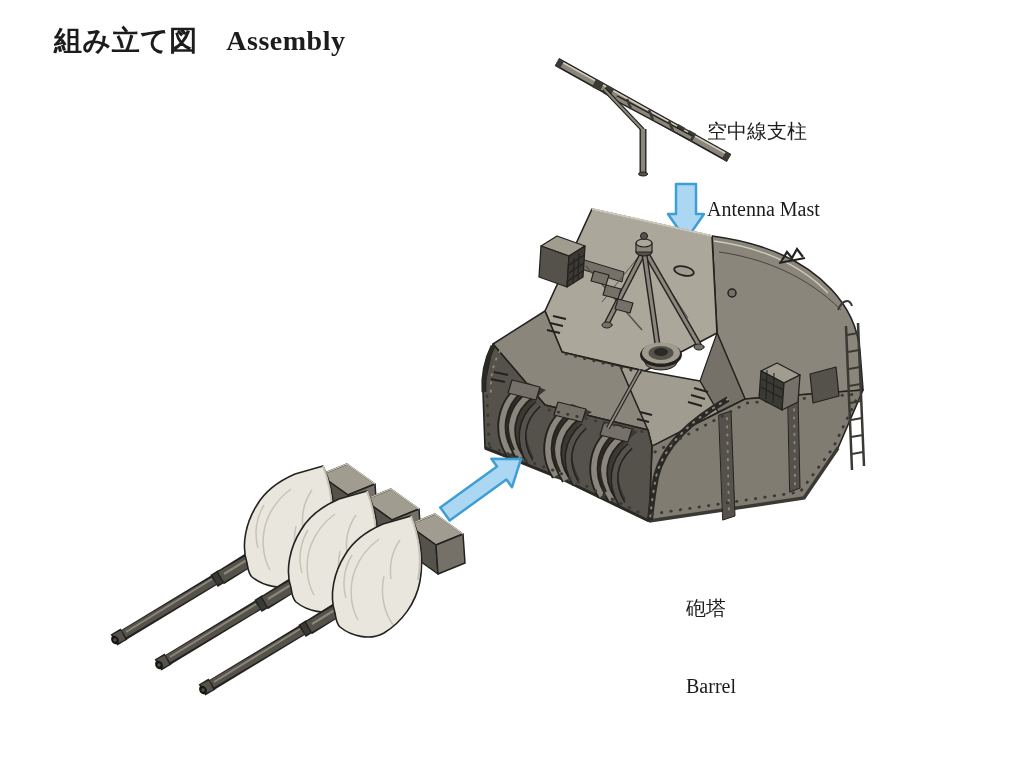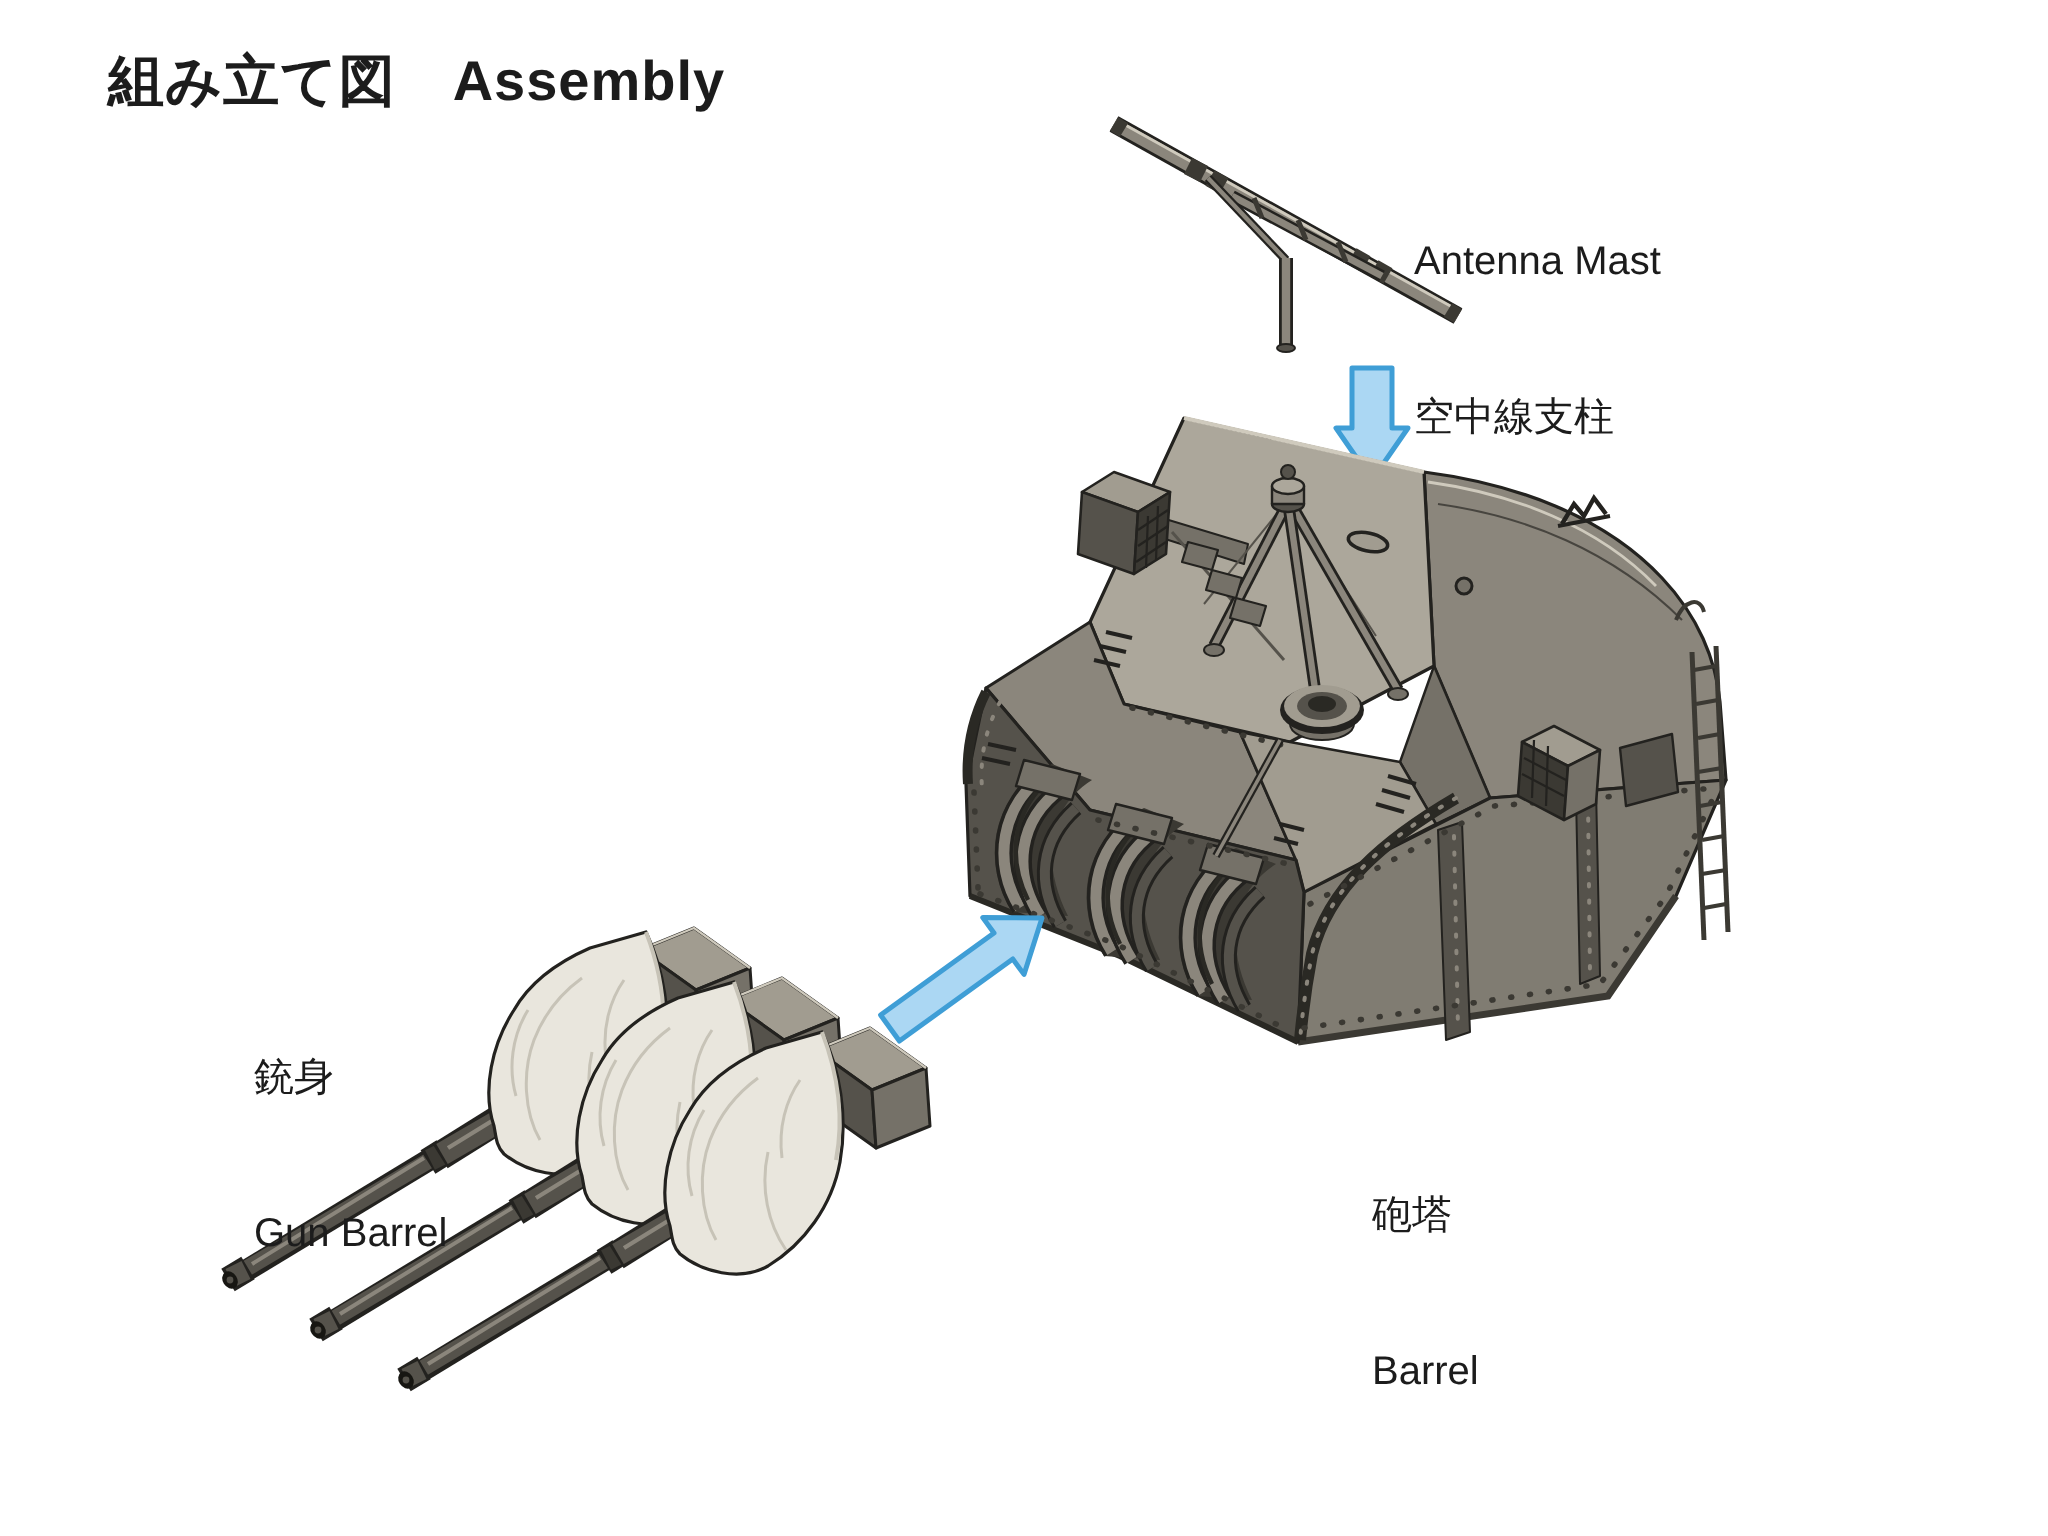--- a/index.html
+++ b/index.html
@@ -6,21 +6,21 @@
     --background:#ffffff; --text:#1c1c1c;
     --arrow-fill:#abd7f3; --arrow-stroke:#3f9ed6;
     --outline:#23221f;
     --metal-xlight:#cfcabd; --metal-light:#aca79b; --metal-midlight:#a19c90;
     --metal-mid:#8b867c; --metal:#807c72; --metal-dim:#757168;
     --metal-dark:#55524b; --metal-xdark:#3b3933; --metal-deep:#2a2924;
     --bag:#e9e6dd; --bag-shade:#c7c3b7;
   }
   html,body{margin:0;padding:0;background:#e8e8e8;}
   .slide{position:relative;width:1024px;height:768px;background:var(--background);
-    overflow:hidden;font-family:Liberation Sans, sans-serif;}
+    overflow:hidden;font-family:Liberation Serif, serif;}
   .title{position:absolute;left:54px;top:22px;font-size:28px;font-weight:bold;
     color:var(--text);letter-spacing:.5px;white-space:pre;}
   .callout{position:absolute;font-size:20px;line-height:26px;color:var(--text);white-space:pre;}
   svg{position:absolute;left:0;top:0;}
   
   .O{stroke:var(--outline);stroke-linejoin:round;stroke-linecap:round} .fL{fill:var(--metal-light)} .fML{fill:var(--metal-midlight)}
   .fM{fill:var(--metal-mid)} .fT{fill:var(--metal)} .fD{fill:var(--metal-dim)}
   .fK{fill:var(--metal-dark)} .fX{fill:var(--metal-xdark)} .fP{fill:var(--metal-deep)}
   .fBag{fill:var(--bag)} .fN{fill:none}
   .sO{stroke:var(--outline)} .sK{stroke:var(--metal-dark)} .sM{stroke:var(--metal-mid)} .sXL{stroke:var(--metal-xlight)}
@@ -263,27 +263,23 @@
   <g>
     <use href="#gbarrel" x="0" y="0"></use>
     <use href="#gbarrel" x="44" y="25"></use>
     <use href="#gbarrel" x="88" y="50"></use>
   </g>
 </svg>
 
 <div class="title">組み立て図　Assembly</div>
 
 <div class="callout" style="left:707px;top:66px">
+  <div>空中線支柱</div>
   <div>Antenna Mast</div>
-  <div>空中線支柱</div>
 </div>
 
-<div class="callout" style="left:127px;top:474px">
-  <div>銃身</div>
-  <div>Gun Barrel</div>
-</div>
 
 <div class="callout" style="left:686px;top:543px">
   <div>砲塔</div>
   <div>Barrel</div>
 </div>
 
 </div>
 
 </body></html>

